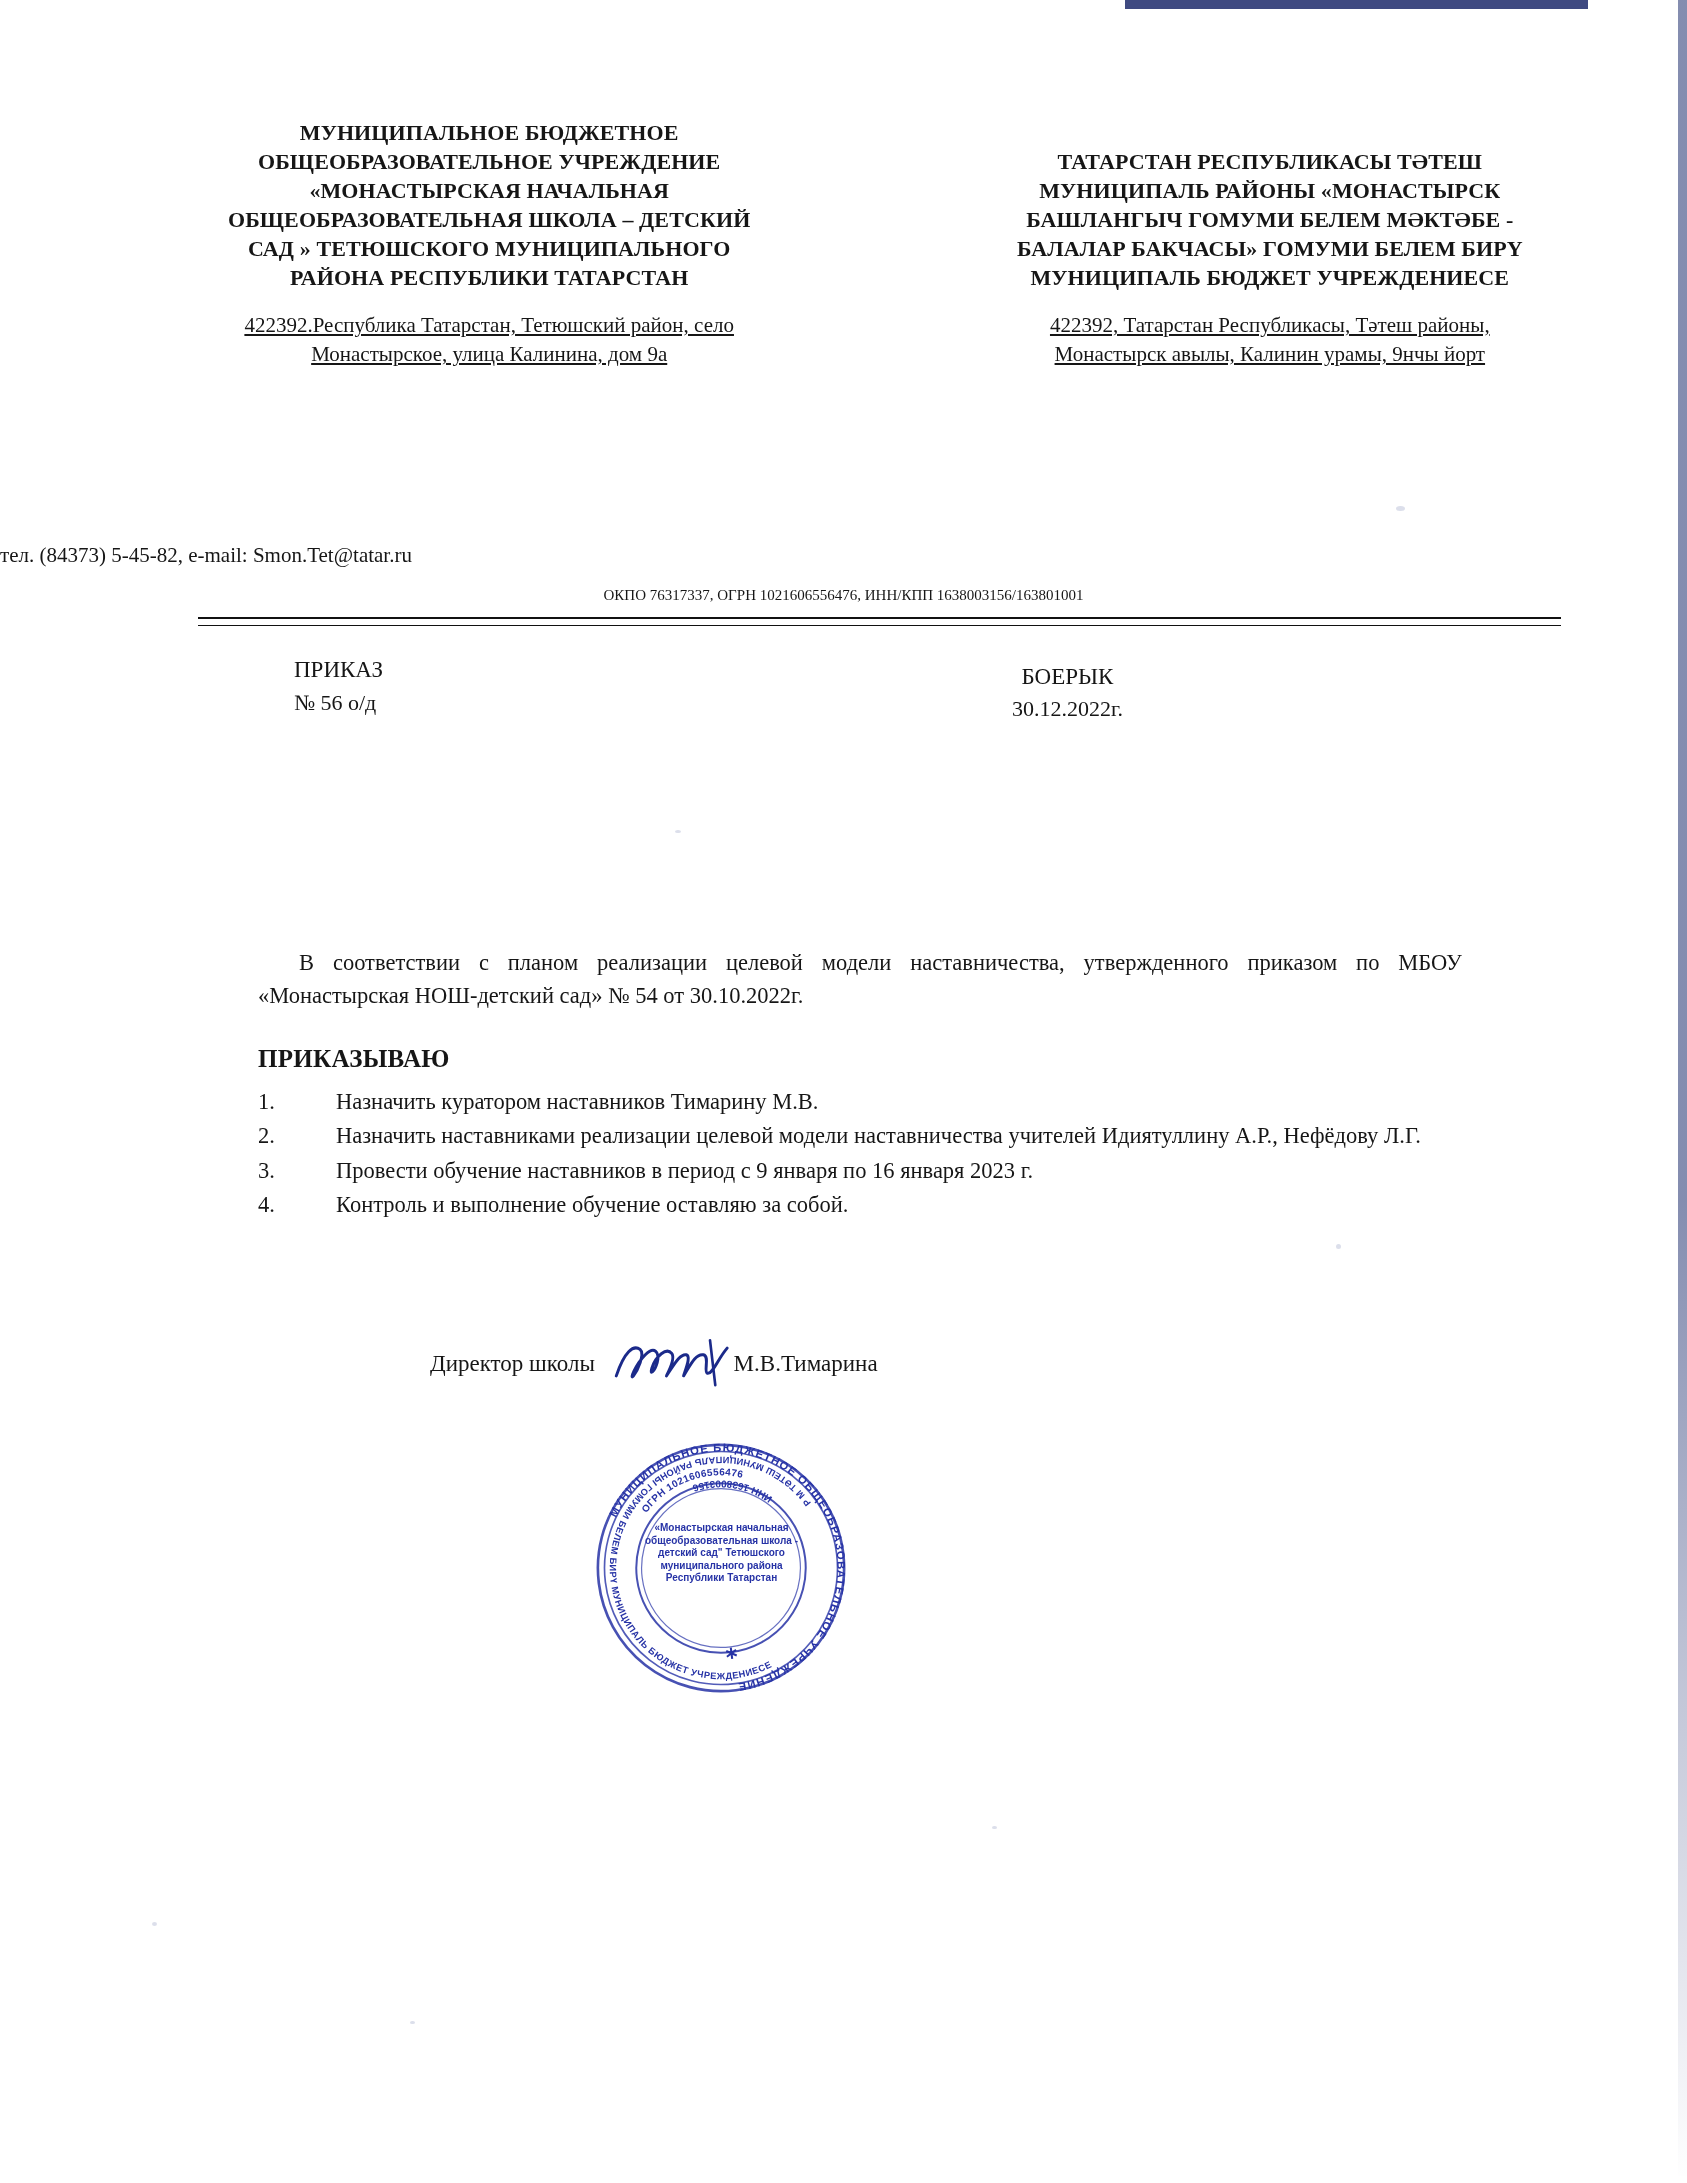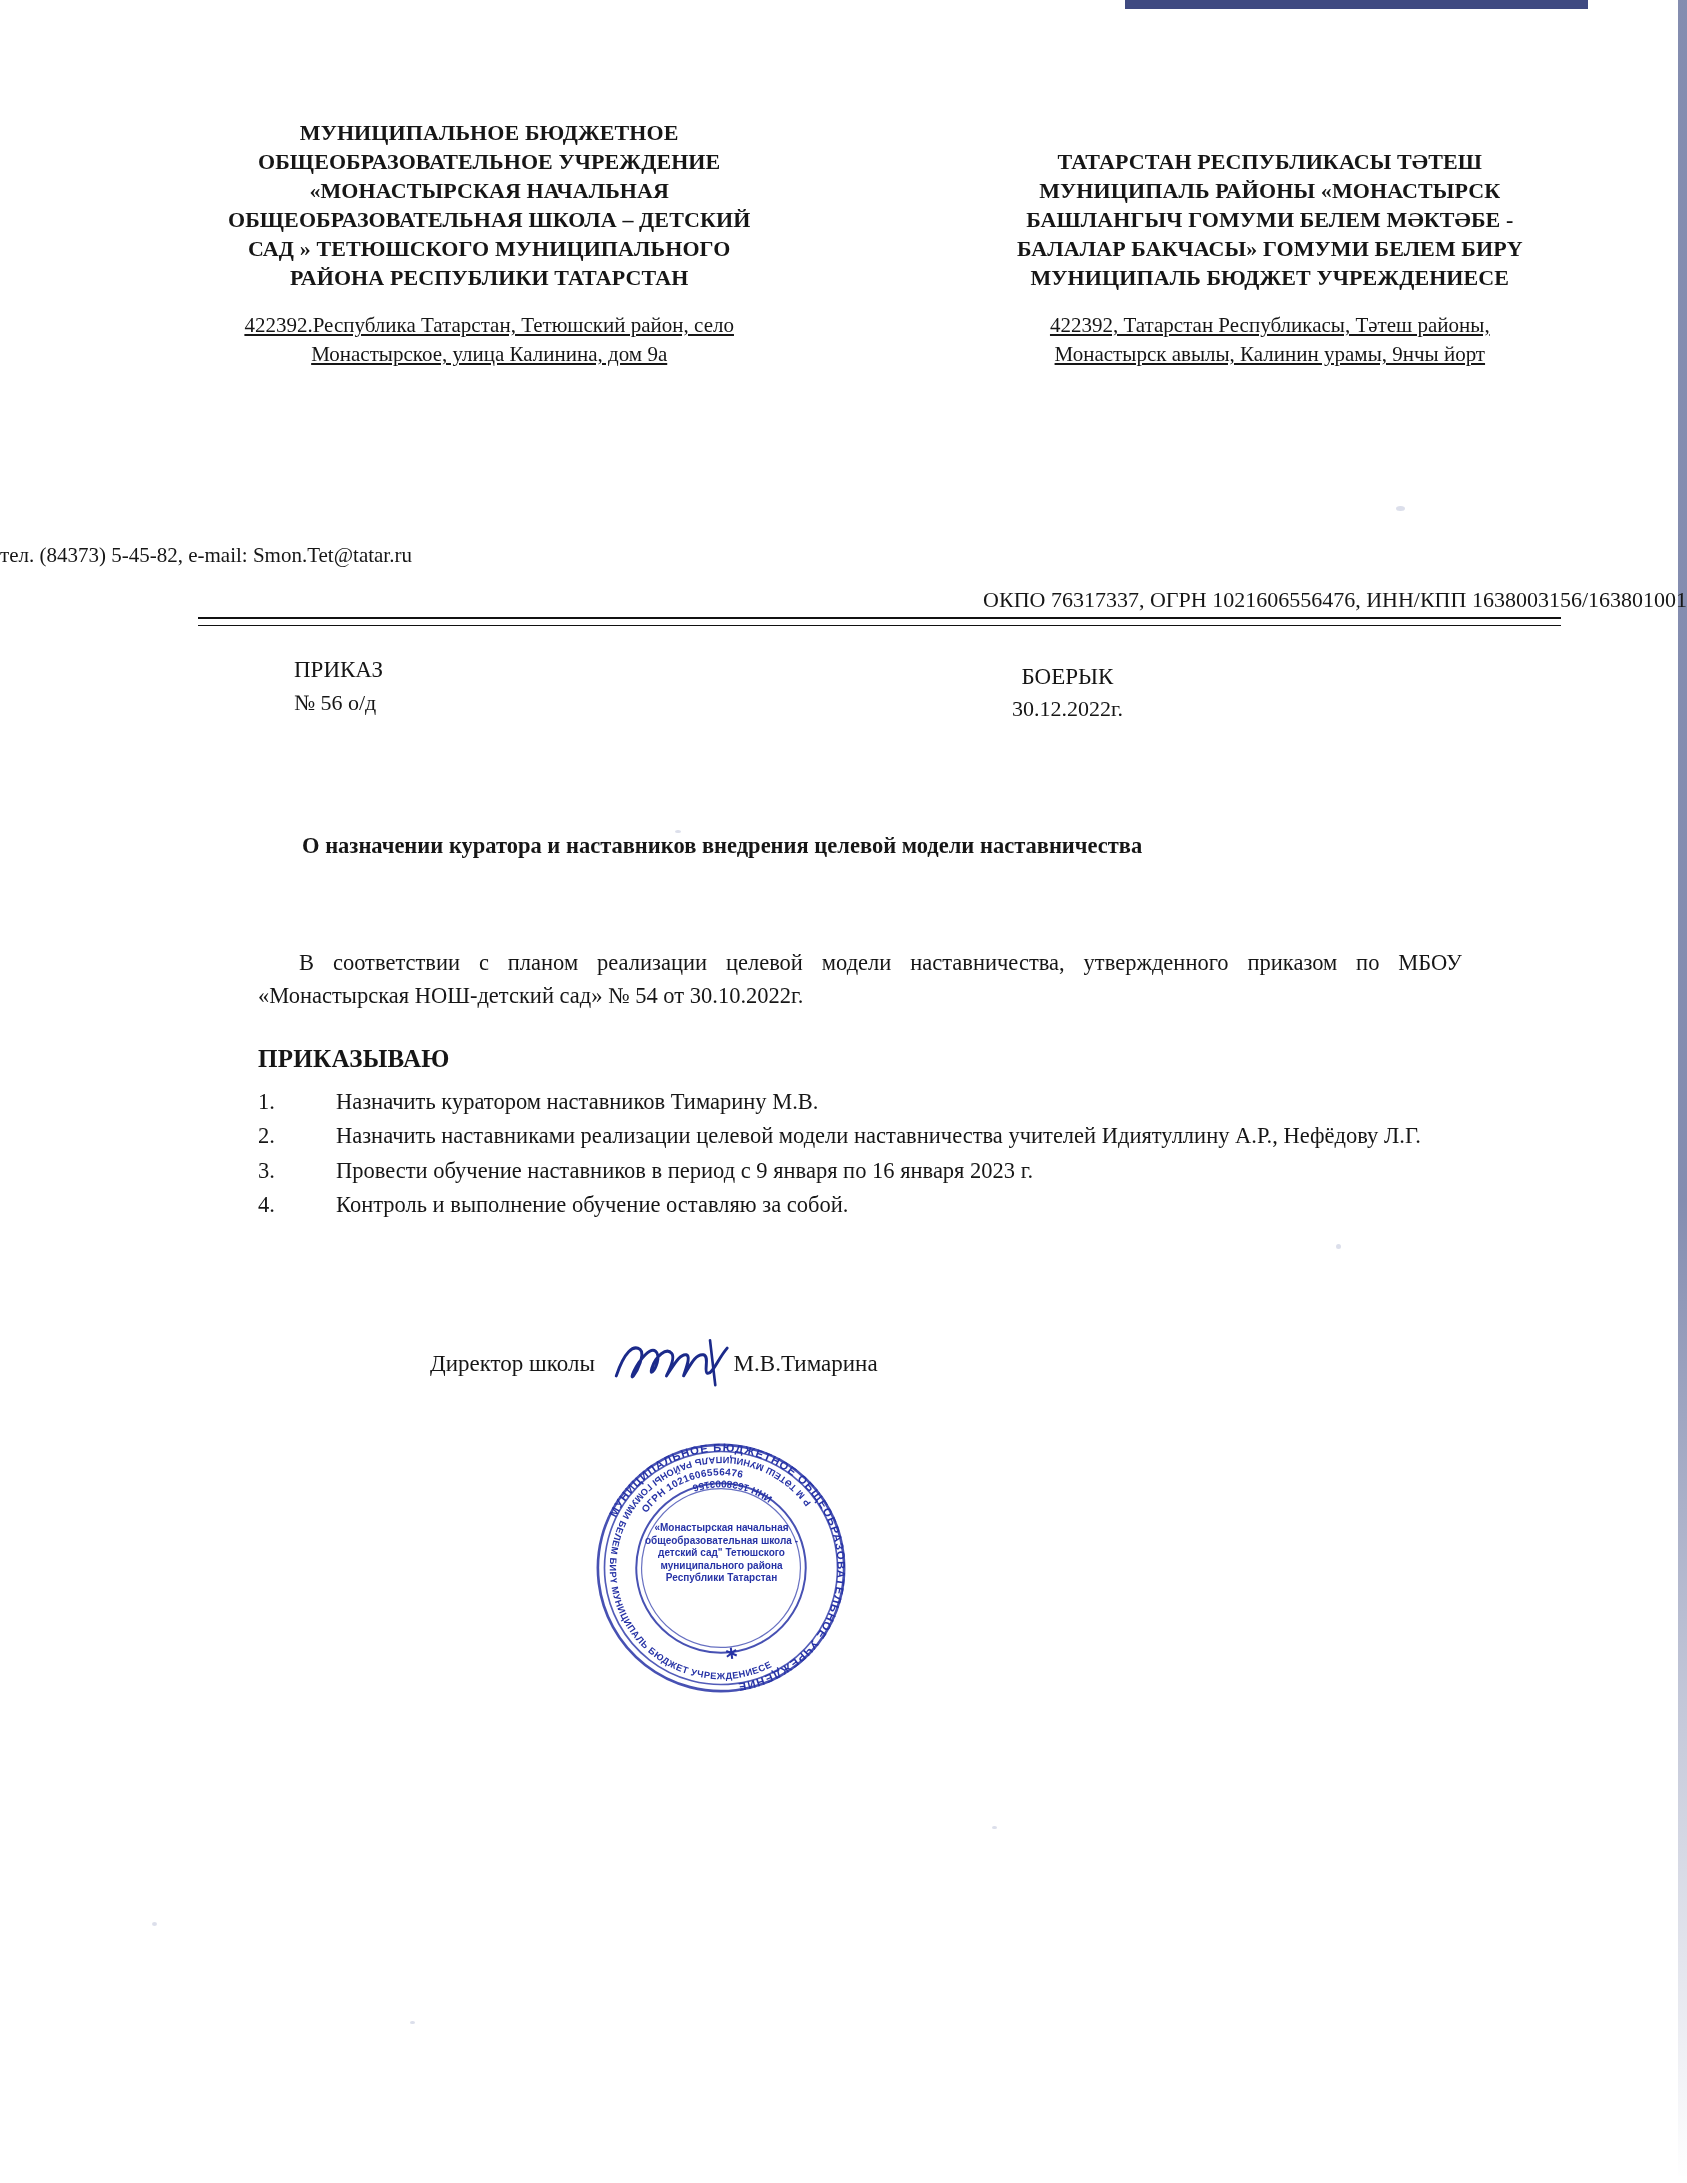--- a/index.html
+++ b/index.html
@@ -89,22 +89,22 @@
     width: 1687px;
     text-align: left;
     font-size: 21px;
   }
 
   .okpo-line {
     position: absolute;
     top: 587px;
     left: 0;
     width: 1687px;
-    text-align: right;
-    font-size: 22px;
+    text-align: center;
+    font-size: 15px;
   }
 
   .rule {
     position: absolute;
     left: 198px;
     width: 1363px;
     border-top: 2px solid #111;
   }
   .rule.one { top: 617px; }
   .rule.two { top: 625px; border-top: 1.3px solid #111; }
@@ -271,21 +271,20 @@
     <div class="order-left">
       <div class="order-word">ПРИКАЗ</div>
       <div class="order-sub">№  56 о/д</div>
     </div>
     <div class="order-right">
       <div class="order-word">БОЕРЫК</div>
       <div class="order-sub">30.12.2022г.</div>
     </div>
   </div>
 
-  <div class="subject">О назначении куратора и наставников внедрения целевой модели наставничества</div>
 
   <div class="body-para"><span class="indent"></span><span>В соответствии с планом реализации целевой модели наставничества, утвержденного приказом по МБОУ «Монастырская НОШ-детский сад» № 54 от 30.10.2022г.</span></div>
 
   <div class="command-word">ПРИКАЗЫВАЮ</div>
 
   <div class="order-list">
     <div class="order-item">
       <span class="num">1.</span>
       <span class="txt">Назначить куратором наставников Тимарину М.В.</span>
     </div>

